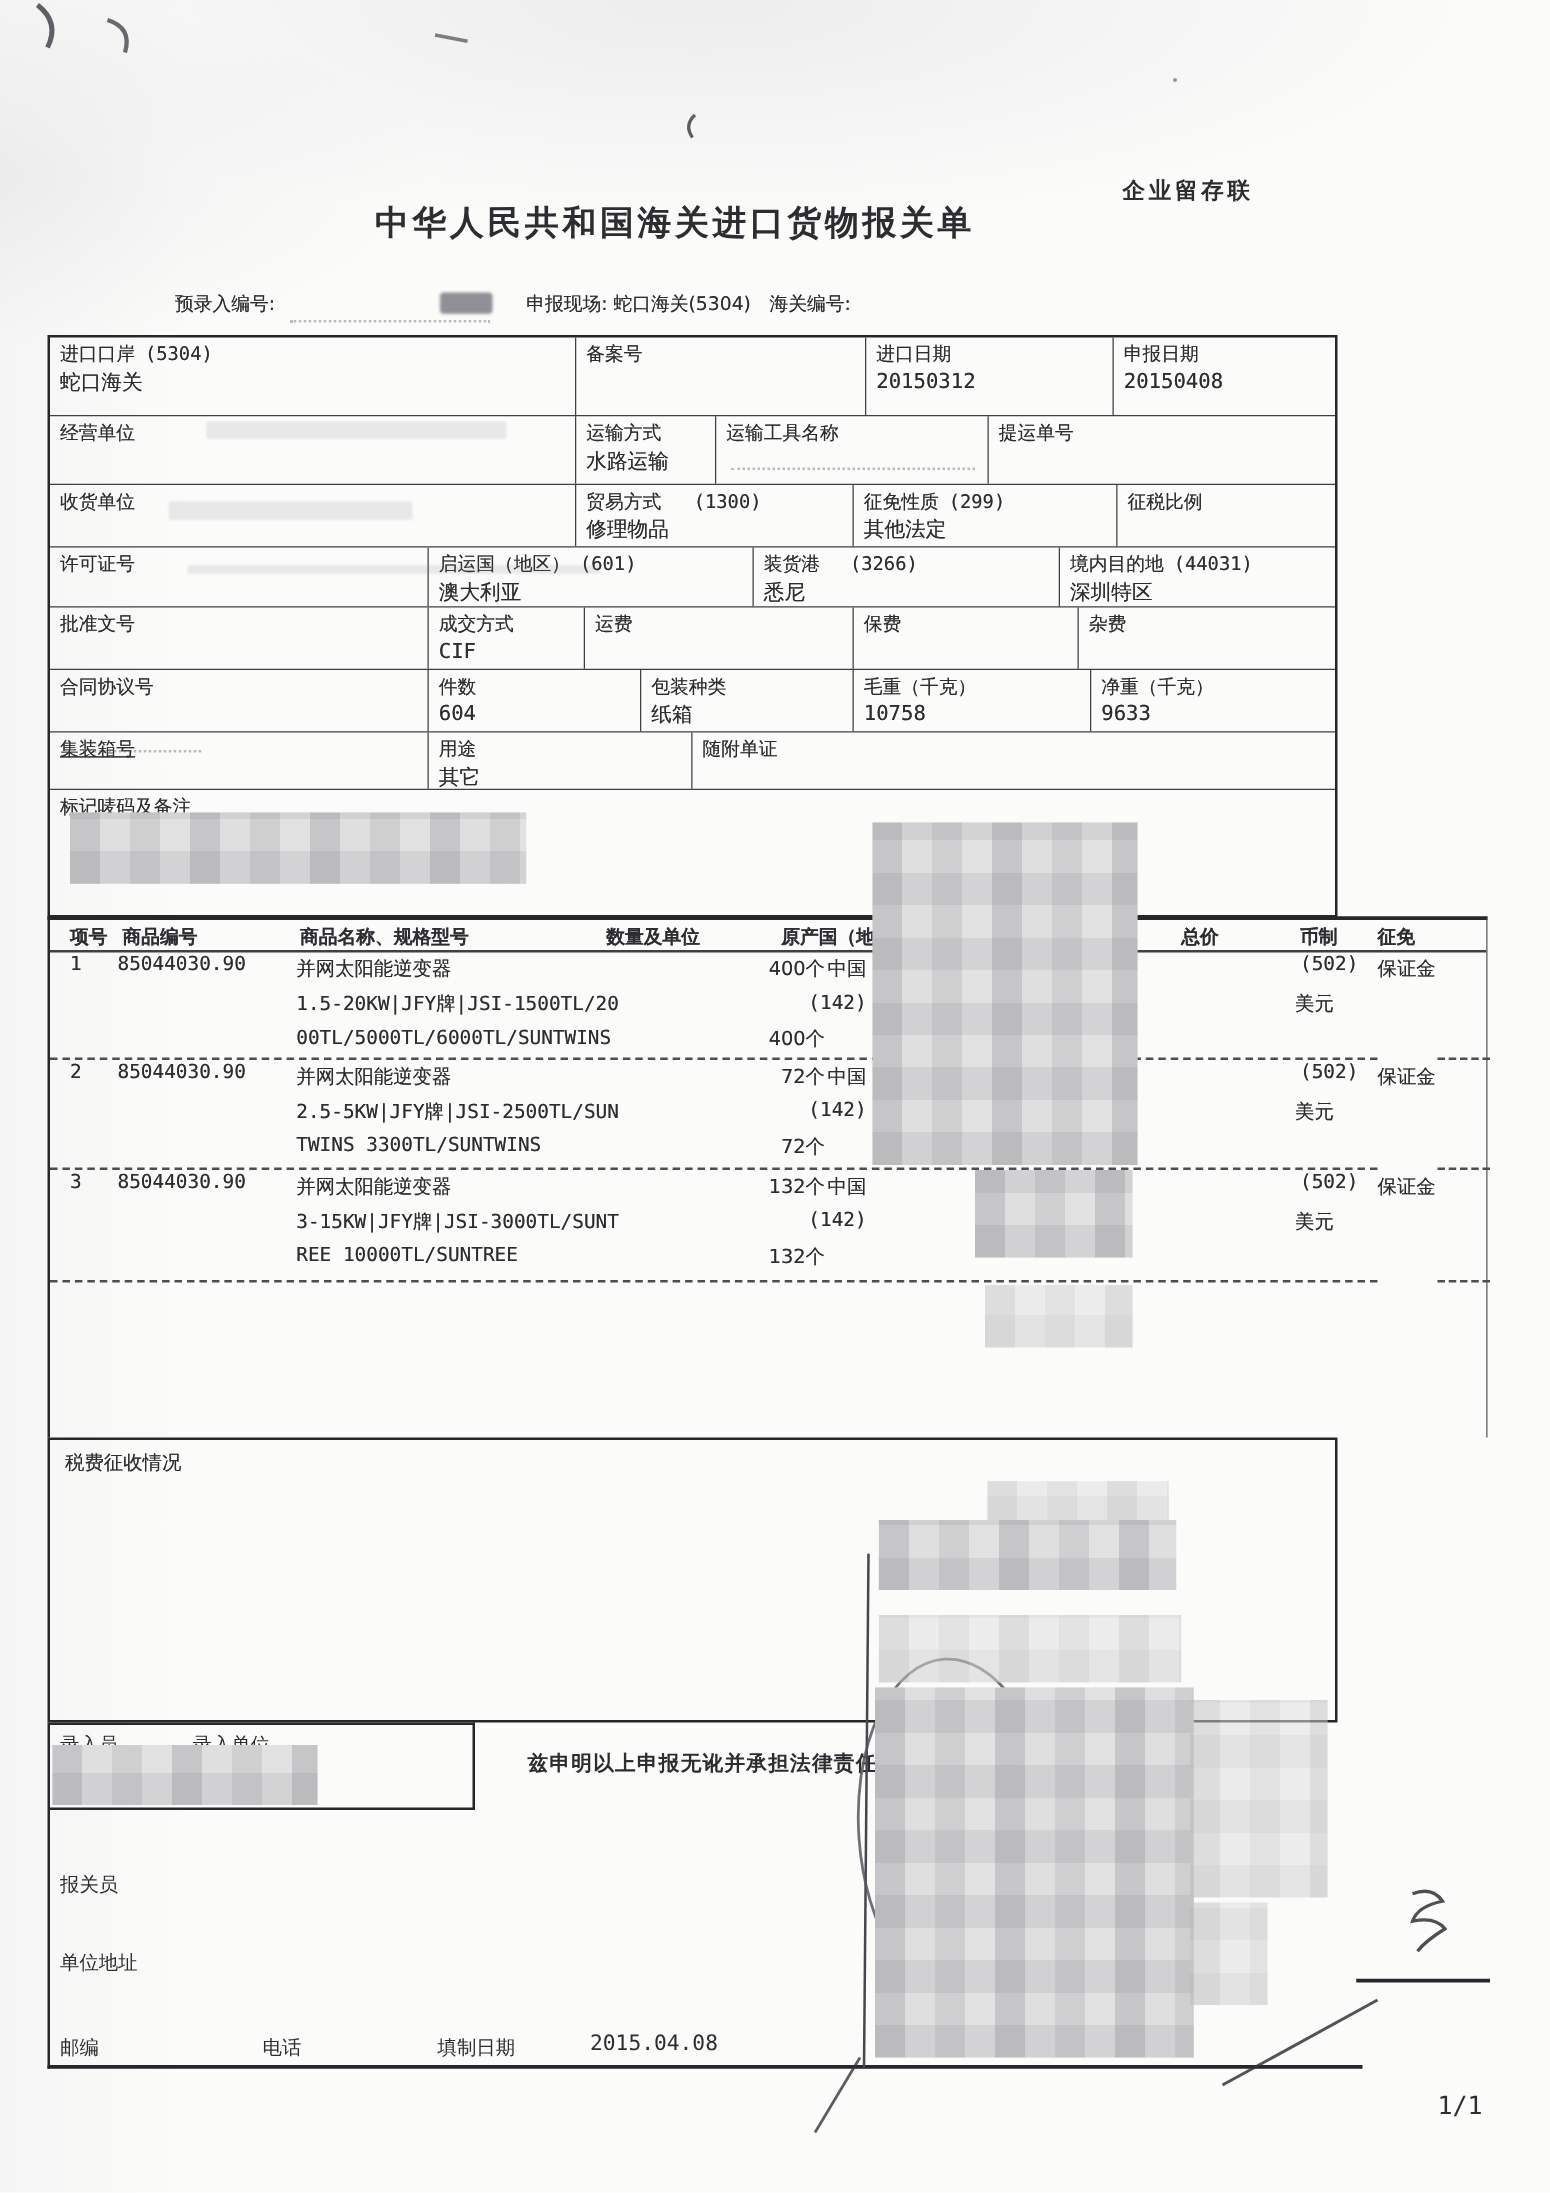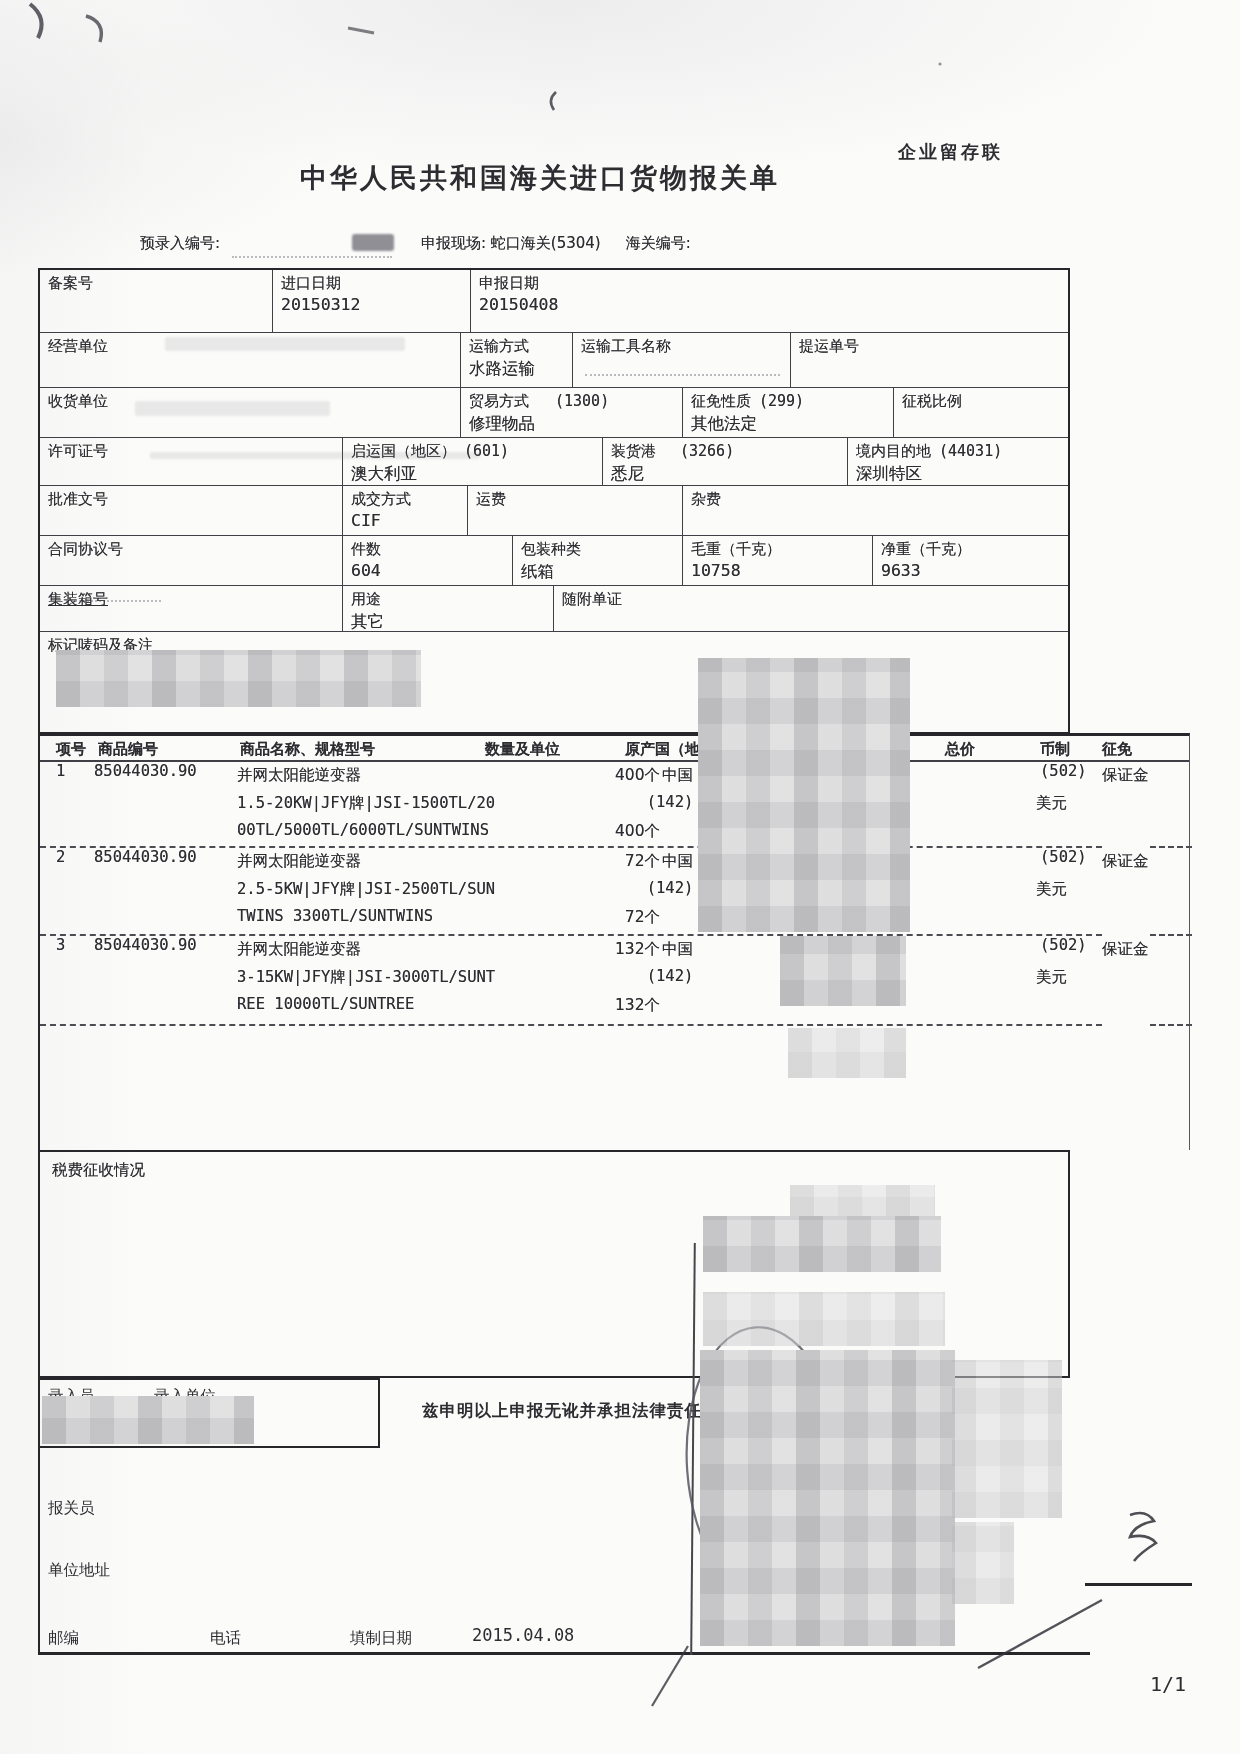--- a/index.html
+++ b/index.html
@@ -87,28 +87,32 @@
     <path d="M556 92 q-9 8 -2 18" stroke="#35353d" stroke-width="2.6" fill="none" opacity=".8"></path>
     <circle cx="940" cy="64" r="1.6" fill="#55555c" opacity=".6"></circle>
   </svg>
 
   <div class="abs copy-label">企业留存联</div>
   <div class="abs doc-title">中华人民共和国海关进口货物报关单</div>
 
   <div class="abs preentry">
     <span class="lbl">预录入编号:</span>
     <span class="lbl" style="margin-left:190px;">申报现场: 蛇口海关(5304)</span>
-    <span class="lbl" style="margin-left:14px;">海关编号:</span>
+    <span class="lbl" style="margin-left:4px;">海关编号:</span>
   </div>
   <div class="smudge-dark" style="left:352px;top:234px;width:42px;height:17px;"></div>
   <div class="dotline" style="left:232px;top:256px;width:160px;"></div>
 
   <div class="abs info-table">
 
     <div class="r" style="height:62px;">
+      <div class="c" style="width:420px;">
+        <span class="lbl">进口口岸</span><span class="lbl code mono">(5304)</span>
+        <span class="val">蛇口海关</span>
+      </div>
       <div class="c" style="width:232px;">
         <span class="lbl">备案号</span>
       </div>
       <div class="c" style="width:198px;">
         <span class="lbl">进口日期</span>
         <span class="val mono">20150312</span>
       </div>
       <div class="c" style="flex:1;">
         <span class="lbl">申报日期</span>
         <span class="val mono">20150408</span>
@@ -169,20 +173,23 @@
     <div class="r" style="height:50px;">
       <div class="c" style="width:302px;">
         <span class="lbl">批准文号</span>
       </div>
       <div class="c" style="width:125px;">
         <span class="lbl">成交方式</span>
         <span class="val mono">CIF</span>
       </div>
       <div class="c" style="width:215px;">
         <span class="lbl">运费</span>
+      </div>
+      <div class="c" style="width:180px;">
+        <span class="lbl">保费</span>
       </div>
       <div class="c" style="flex:1;">
         <span class="lbl">杂费</span>
       </div>
     </div>
 
     <div class="r" style="height:50px;">
       <div class="c" style="width:302px;">
         <span class="lbl">合同协议号</span>
       </div>

